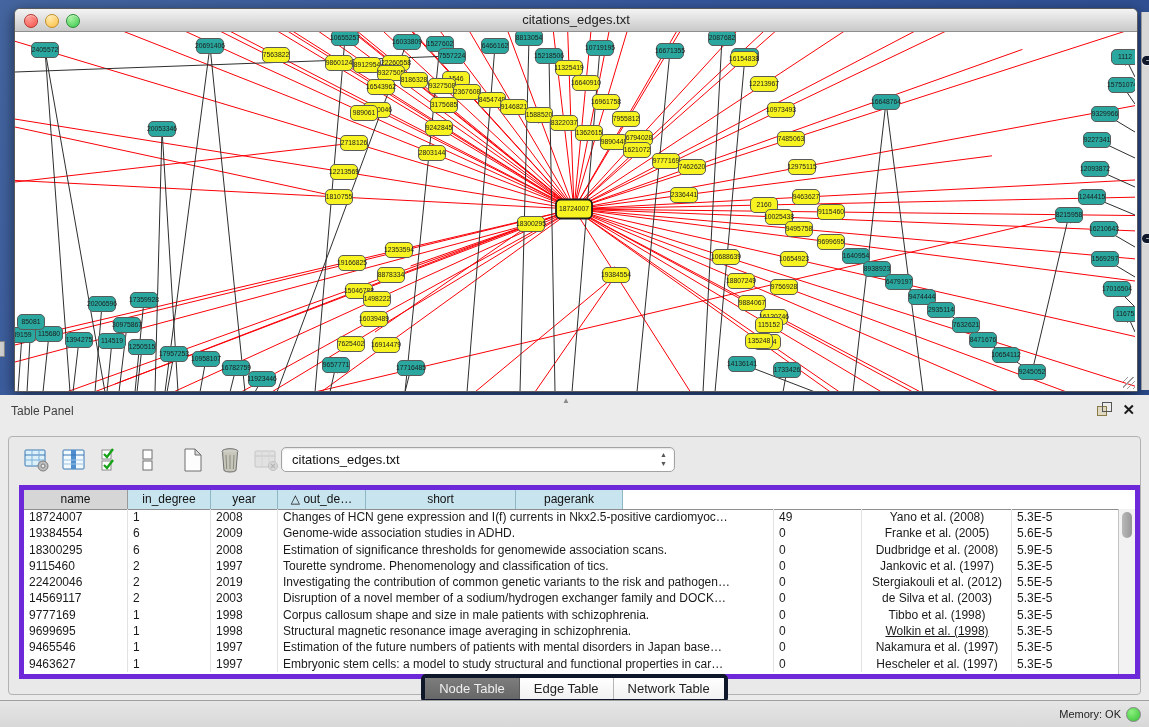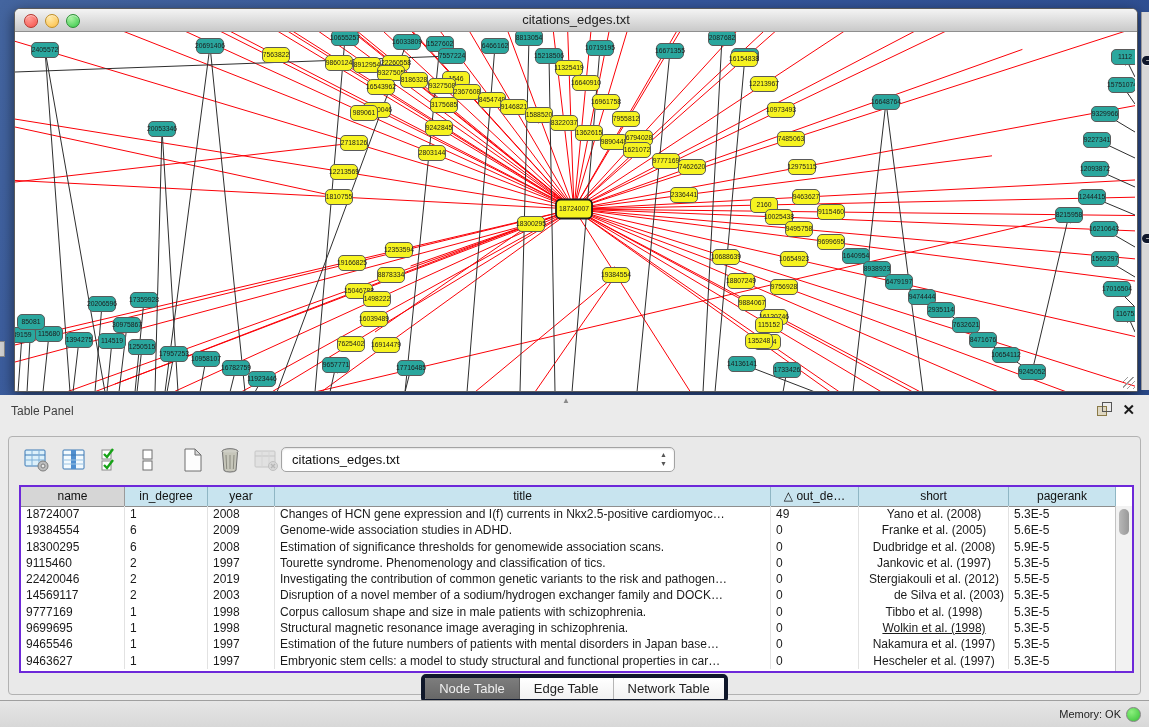--- a/index.html
+++ b/index.html
@@ -44,21 +44,21 @@
   .inner-box{position:absolute;left:8px;top:41px;width:1131px;height:257px;
              border:1px solid #b2b2b2;border-radius:4px;background:#e9e9e9;}
   .toolbar{position:absolute;left:14px;top:8px;height:30px;display:flex;align-items:center;gap:9px;}
   .tbtn{width:28px;height:28px;display:flex;align-items:center;justify-content:center;}
   .fx{font-family:"Liberation Serif",serif;font-style:italic;font-size:15px;color:#111;}
   .combo{position:absolute;left:272px;top:10px;width:392px;height:23px;background:#fff;
          border:1px solid #a3a3a3;border-radius:5px;box-shadow:inset 0 1px 2px rgba(0,0,0,.12);}
   .combo .val{position:absolute;left:10px;top:4px;font-size:13px;color:#111;}
   .combo .stepper{position:absolute;right:7px;top:2px;font-size:7px;color:#555;line-height:9px;text-align:center;}
 
-  .tablepane{position:absolute;left:10px;top:48px;width:1111px;height:184px;background:#fff;border:2px solid #6d28d9;}
+  .tablepane{position:absolute;left:10px;top:48px;width:1111px;height:184px;background:#fff;border:5px solid #6d28d9;}
   .thead{display:flex;height:19px;border-bottom:1px solid #8e8e8e;}
   .th{box-sizing:border-box;background:#c8e4ef;border-right:1px solid #8fb6c4;
       font-size:12px;color:#111;text-align:center;line-height:18px;overflow:hidden;white-space:nowrap;}
   .th.gray{background:#d6d6d6;border-right:1px solid #9a9a9a;}
   .tbody{position:absolute;left:0;top:19px;right:16px;bottom:0;overflow:hidden;}
   .tr{display:flex;height:16.3px;}
   .td{box-sizing:border-box;font-size:12px;color:#1a1a1a;white-space:nowrap;overflow:hidden;
       padding:1px 4px 0 5px;border-right:1px solid #e2e2e2;}
   .td.c{text-align:center;}
   .vscroll{position:absolute;right:0;top:19px;width:16px;bottom:0;background:#f2f2f2;border-left:1px solid #c2c2c2;}
@@ -857,21 +857,20 @@
     <div class="combo">
       <span class="val">citations_edges.txt</span>
       <span class="stepper">▲<br>▼</span>
     </div>
 
     <div class="tablepane">
       <div class="thead" id="thead">
           <div class="th gray" style="width: 104px;">name</div>
           <div class="th" style="width: 83px;">in_degree</div>
           <div class="th" style="width: 67px;">year</div>
-          <div class="th" style="width: 496px;">title</div>
           <div class="th" style="width: 88px;">△ out_de…</div>
           <div class="th" style="width: 150px;">short</div>
           <div class="th" style="width: 107px;">pagerank</div>
         </div>
       <div class="tbody" id="tbody">
           <div class="tr">
             <div class="td" style="width: 104px;">18724007</div>
             <div class="td" style="width: 83px;">1</div>
             <div class="td" style="width: 67px;">2008</div>
             <div class="td" style="width: 496px;">Changes of HCN gene expression and I(f) currents in Nkx2.5-positive cardiomyoc…</div>
@@ -914,21 +913,21 @@
             <div class="td" style="width: 88px;">0</div>
             <div class="td c" style="width: 150px;">Stergiakouli et al. (2012)</div>
             <div class="td" style="width: 107px;">5.5E-5</div>
           </div>
           <div class="tr">
             <div class="td" style="width: 104px;">14569117</div>
             <div class="td" style="width: 83px;">2</div>
             <div class="td" style="width: 67px;">2003</div>
             <div class="td" style="width: 496px;">Disruption of a novel member of a sodium/hydrogen exchanger family and DOCK…</div>
             <div class="td" style="width: 88px;">0</div>
-            <div class="td c" style="width: 150px; text-align: right;">de Silva et al. (2003)</div>
+            <div class="td c" style="width: 150px;">de Silva et al. (2003)</div>
             <div class="td" style="width: 107px;">5.3E-5</div>
           </div>
           <div class="tr">
             <div class="td" style="width: 104px;">9777169</div>
             <div class="td" style="width: 83px;">1</div>
             <div class="td" style="width: 67px;">1998</div>
             <div class="td" style="width: 496px;">Corpus callosum shape and size in male patients with schizophrenia.</div>
             <div class="td" style="width: 88px;">0</div>
             <div class="td c" style="width: 150px;">Tibbo et al. (1998)</div>
             <div class="td" style="width: 107px;">5.3E-5</div>

